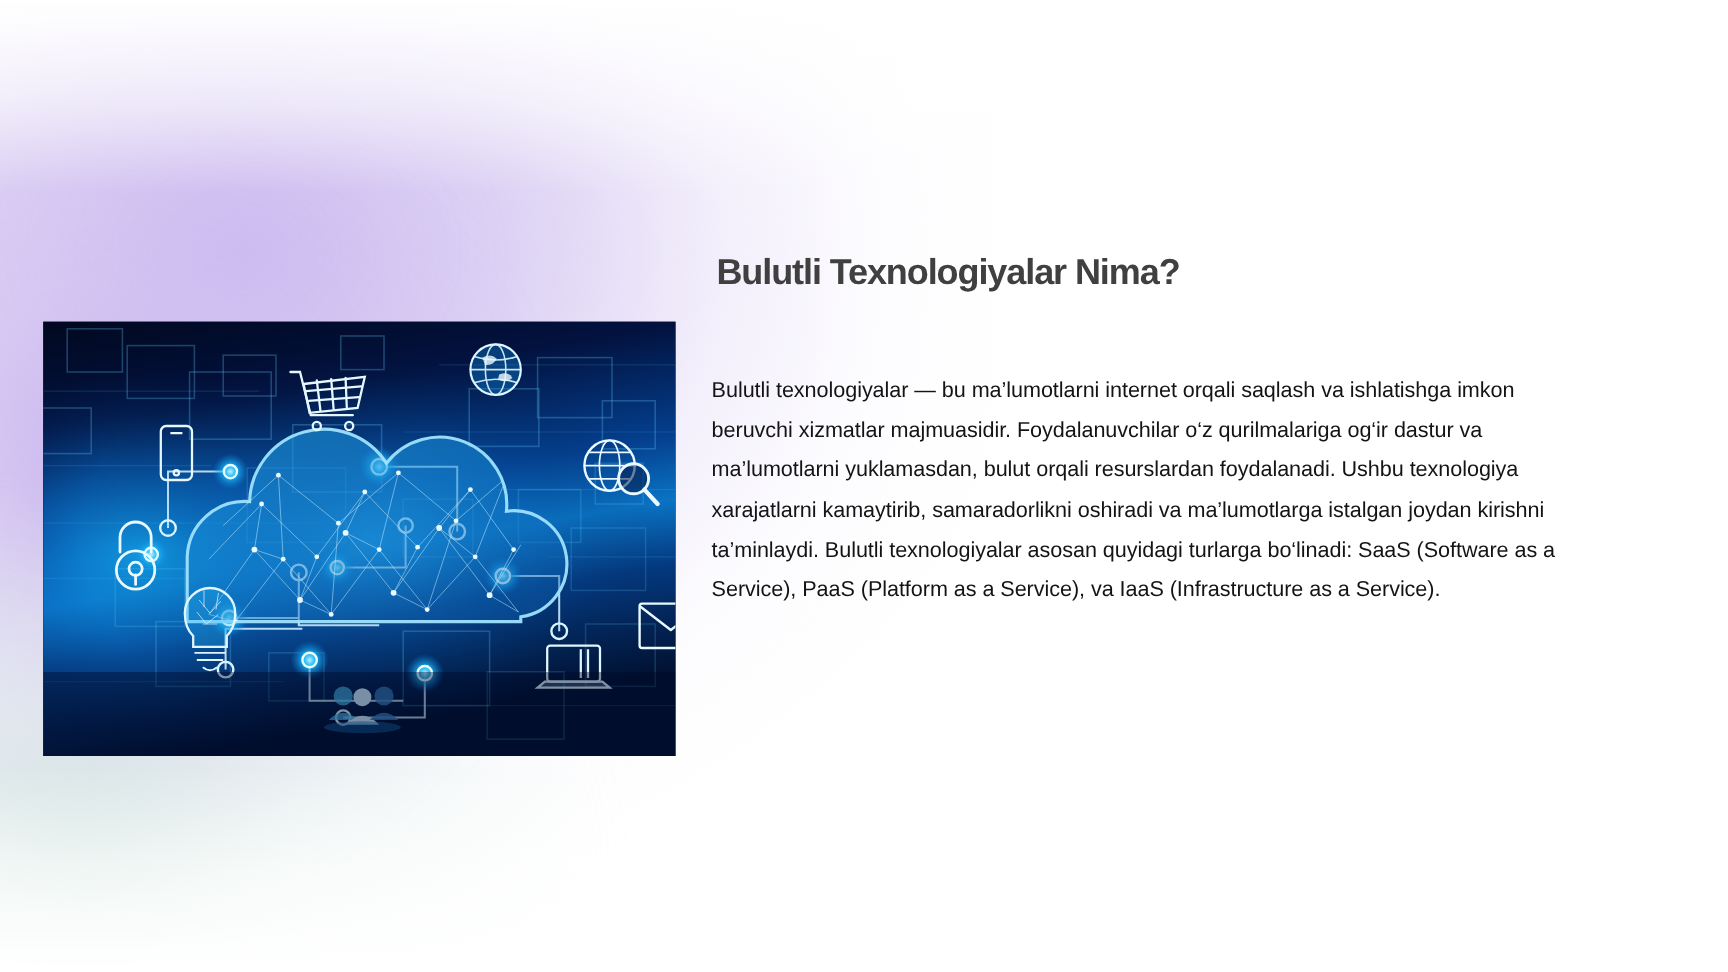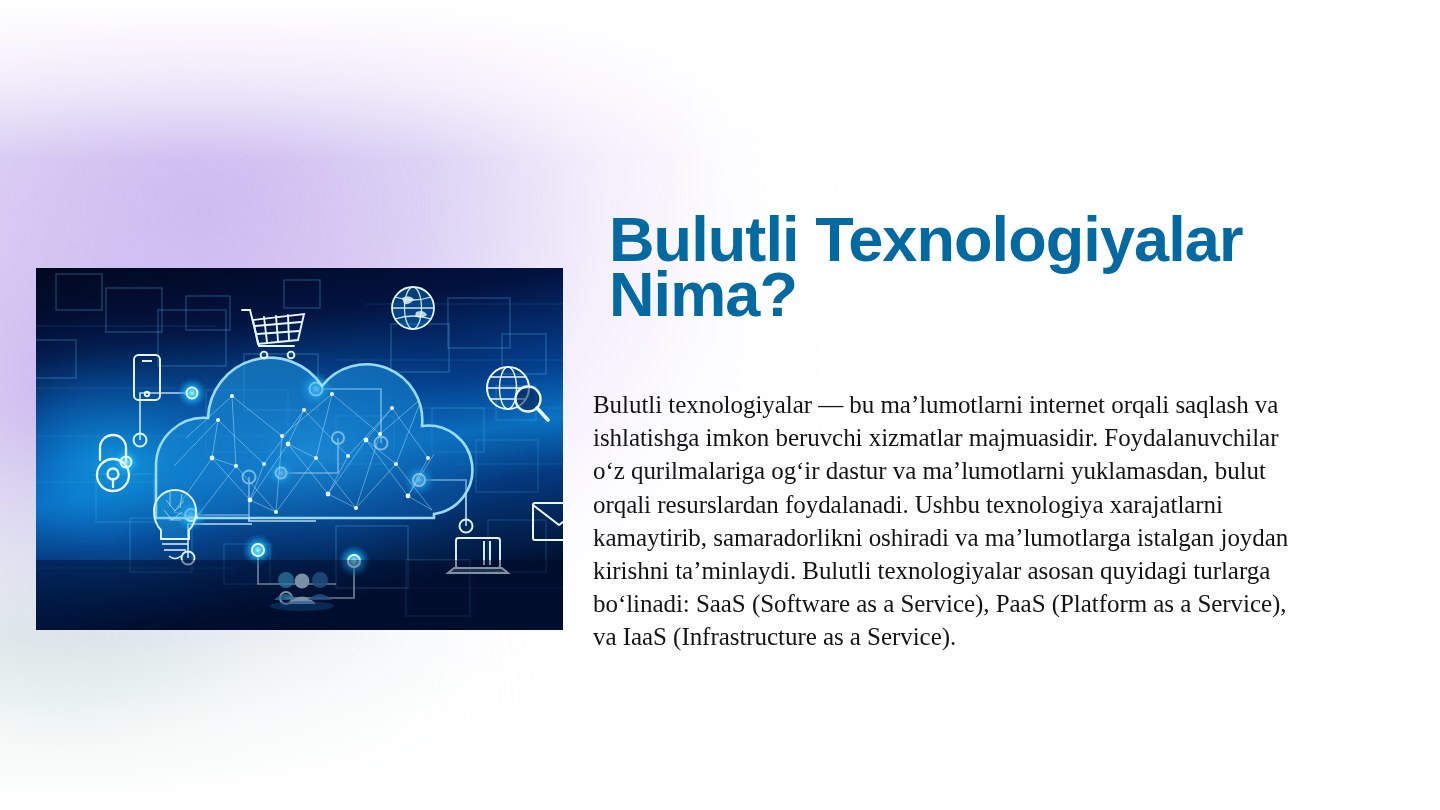--- a/index.html
+++ b/index.html
@@ -97,38 +97,38 @@
   #figure svg { display: block; }
 
   
   #text-col {
     position: absolute;
     left: 593px;
     top: 196px;
     width: 712px;
   }
   #page-title {
-    margin: 16px;
-    font-size: 63px;
+    margin: 4px;
+    font-size: 30px;
     line-height: 55px;
     font-weight: 700;
     letter-spacing: -0.9px;
-    color: #0369a1;
+    color: #404040;
     font-family: "Liberation Sans", sans-serif;
     white-space: pre-line;
   }
   #body-copy {
     margin: 0;
     padding-top: 50px;
-    font-size: 25px;
+    font-size: 18px;
     line-height: 33.2px;
     font-weight: 400;
     letter-spacing: -0.05px;
     color: #141414;
-    font-family: Liberation Serif, serif;
+    font-family: Liberation Sans, sans-serif;
     max-width: 706px;
   }
 </style>
 </head>
 <body>
 
 <div id="slide">
 
   <div class="wash wash-lavender"></div>
   <div class="wash wash-violet"></div>

